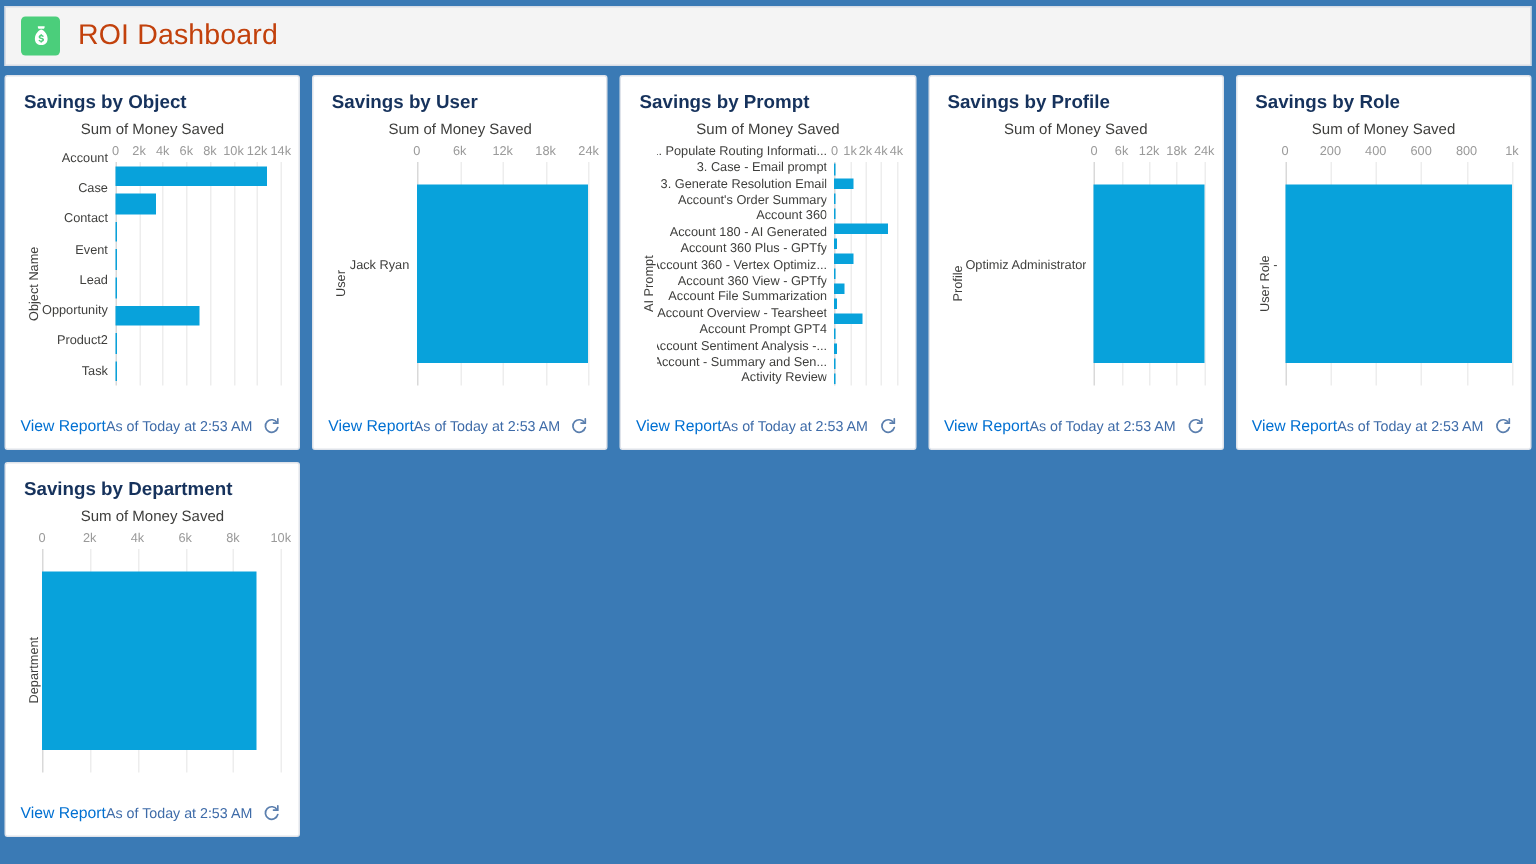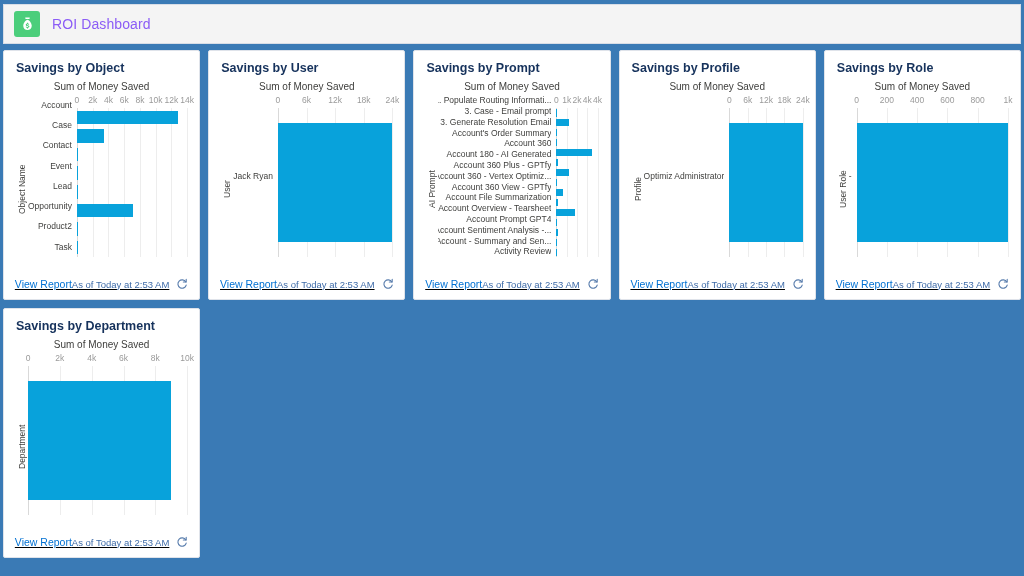--- a/index.html
+++ b/index.html
@@ -25,22 +25,22 @@
   .app-icon {
     width: 26px; height: 26px;
     border-radius: 3px;
     background: #4bce7b;
     display: flex; align-items: center; justify-content: center;
     flex: 0 0 auto;
     margin-right: 12px;
   }
   .app-icon svg { display: block; }
   .header-title {
-    font-size: 14px;
-    color: #8b5cf6;
+    font-size: 19px;
+    color: #c2410c;
     letter-spacing: .1px;
   }
   
   .grid {
     display: grid;
     grid-template-columns: repeat(5, 1fr);
     grid-template-rows: 250px 250px;
     gap: 8px;
     height: 516px;
   }
@@ -152,25 +152,24 @@
   .bar {
     height: 72%;
     background: #08a2db;
     min-width: 1px;
   }
   .bar.thick { height: 80%; }
   
   .panel-footer {
     display: flex;
     align-items: center;
-    justify-content: center;
+    justify-content: flex-end;
     height: 18px;
     flex: 0 0 auto;
     margin-top: 2px;
-    text-decoration: underline;
   }
   .view-report {
     font-size: 10.5px;
     color: #0070d2;
     cursor: pointer;
     white-space: nowrap;
   }
   .footer-right {
     display: flex;
     align-items: center;

